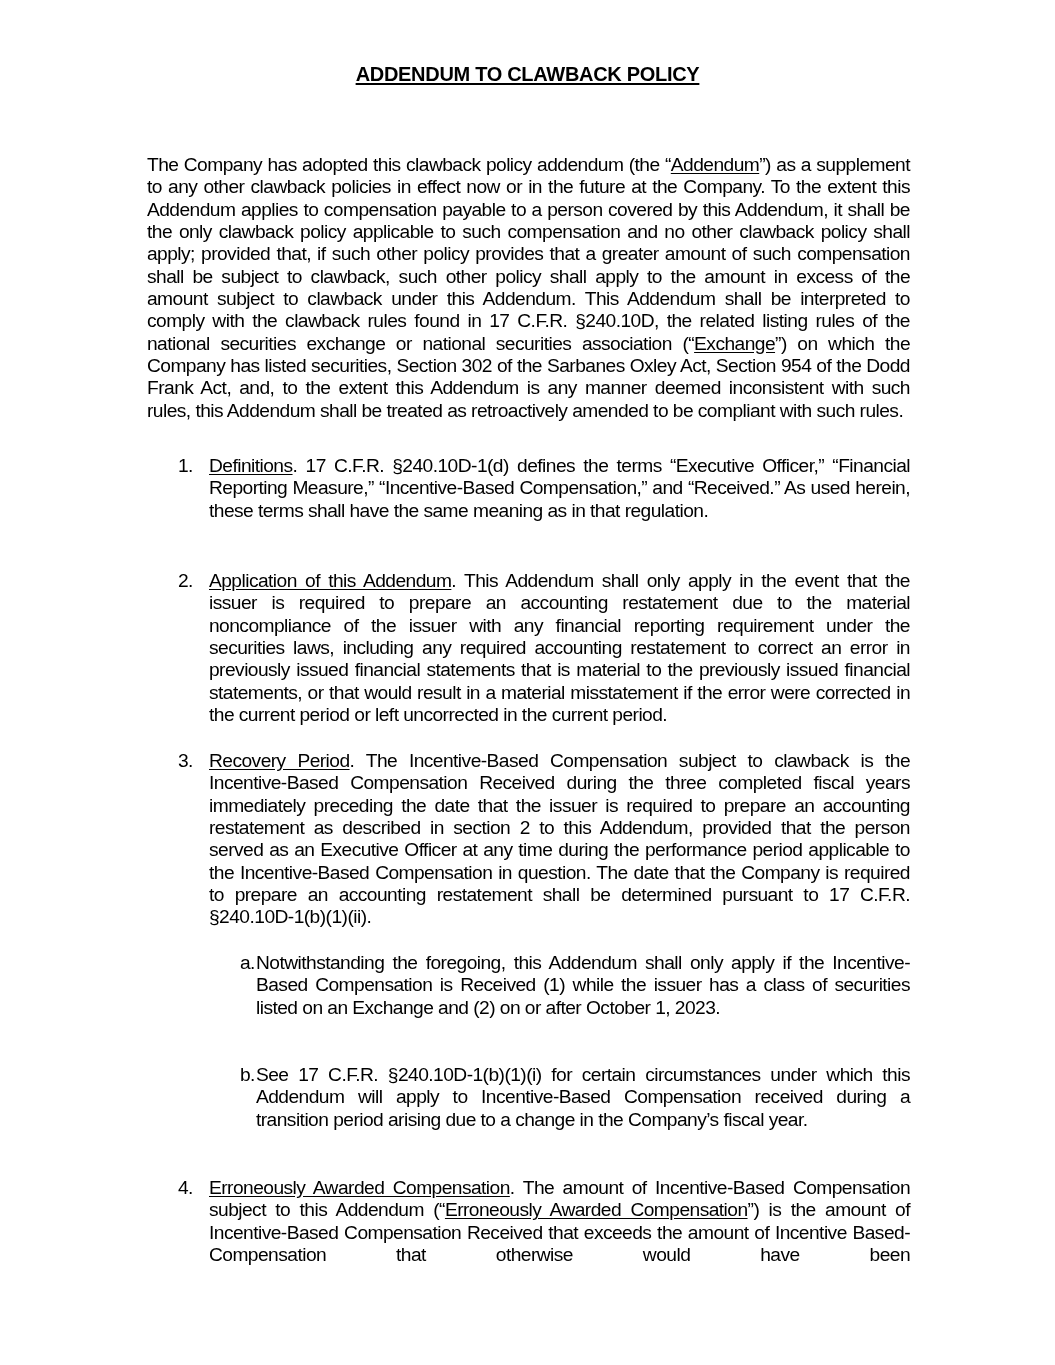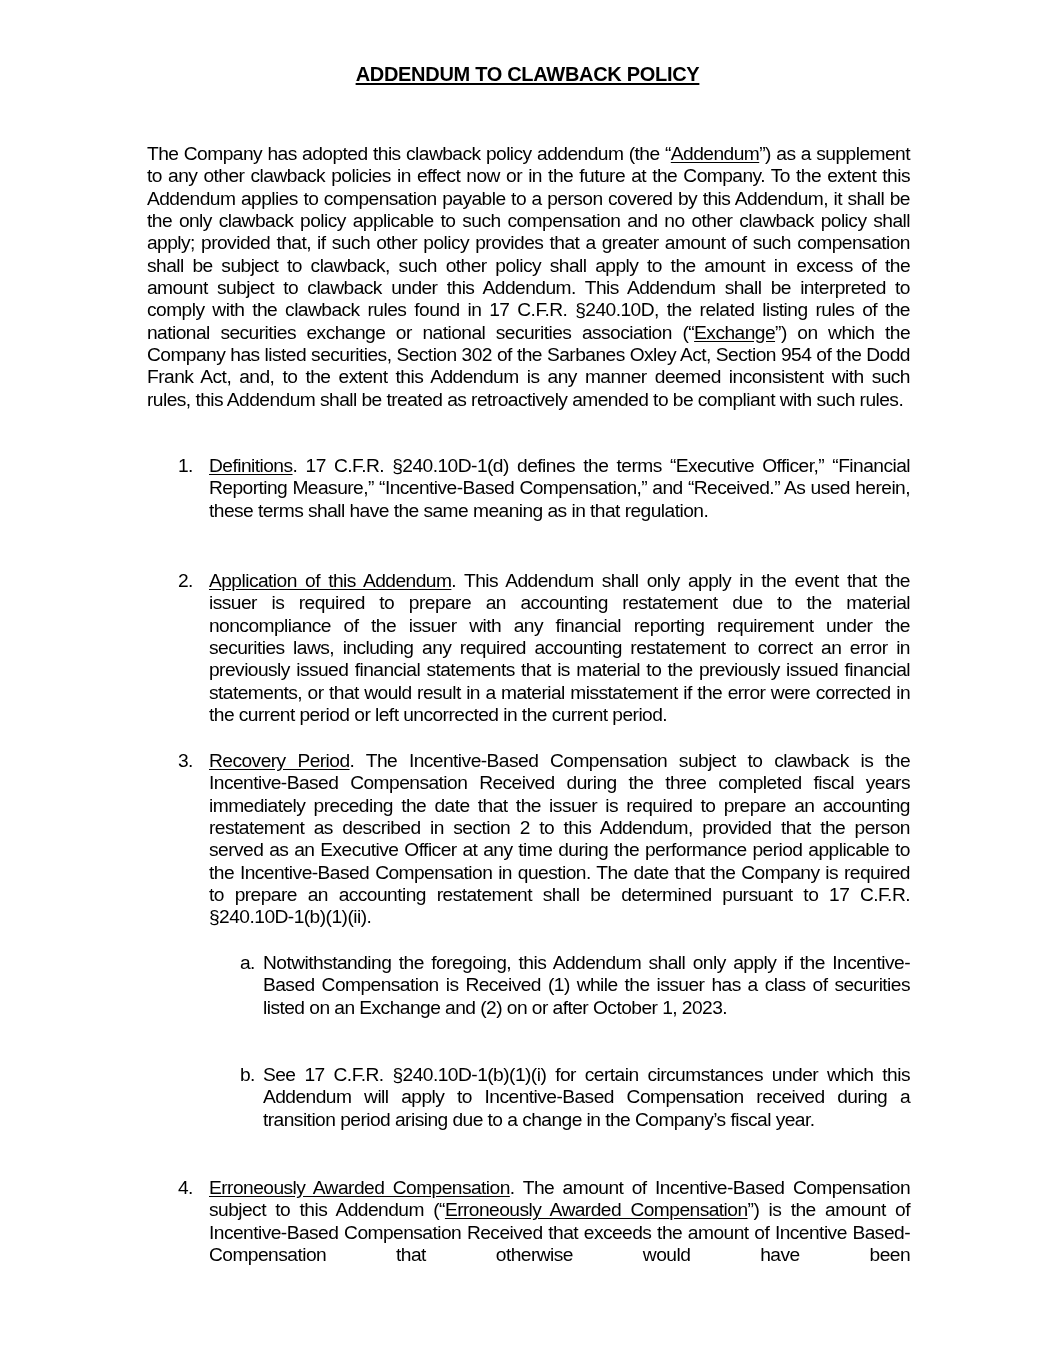--- a/index.html
+++ b/index.html
@@ -3,27 +3,27 @@
 <meta charset="utf-8">
 <style>
   html, body { margin:0; padding:0; background:#ffffff; }
   body { width:1055px; height:1365px; position:relative; overflow:hidden; color:#000; }
   .page { position:absolute; left:0; top:0; width:1055px; height:999px; background:#fff; }
   .txt { font-family:"Liberation Sans", sans-serif; font-size:19.2px; line-height:22.35px; letter-spacing:-0.55px; text-align:justify; }
   .title { position:absolute; left:0; width:1055px; text-align:center; font-family:"Liberation Sans", sans-serif; font-weight:bold; font-size:20px; letter-spacing:-0.3px; }
   .title span { text-decoration:underline; text-underline-offset:2px; }
   .t1 { top:63px; }
   .t2 { top:92px; }
-  .intro { position:absolute; left:147px; width:763px; top:143px; }
+  .intro { position:absolute; left:147px; width:763px; top:154px; }
   .item { position:absolute; left:178px; width:732px; }
   .item .num { position:absolute; left:0; top:0; }
   .item .body { margin-left:31px; }
   .sub { position:absolute; left:240px; width:670px; }
   .sub .num { position:absolute; left:0; top:0; }
-  .sub .body { margin-left:23px; }
+  .sub .body { margin-left:16px; }
   u { text-underline-offset:2px; }
   .last-line-justify { text-align-last:justify; }
 </style>
 </head>
 <body>
 
 <div class="page">
 
   <div class="title t1"><span>ADDENDUM TO CLAWBACK POLICY</span></div>
 

